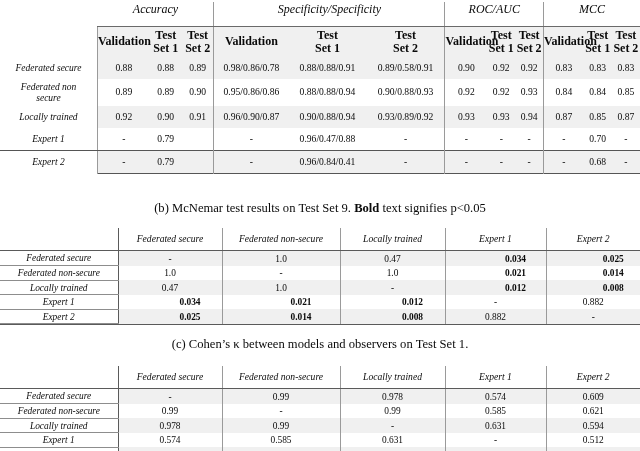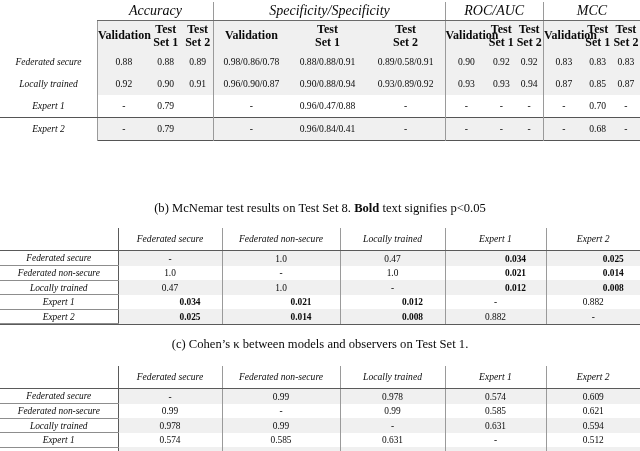--- a/index.html
+++ b/index.html
@@ -32,22 +32,22 @@
   td, th {
     padding: 0;
     font-weight: normal;
     vertical-align: middle;
     text-align: center;
     line-height: 1.08;
   }
 
   .grp-head {
     font-style: italic;
-    font-size: 14px;
-    padding-bottom: 2px;
+    font-size: 12px;
+    padding-bottom: 10px;
     padding-top: 1px;
   }
   .sub-head {
     font-weight: bold;
     font-size: 12px;
     padding: 2px 0 3px 0;
     line-height: 1.05;
   }
   .rowlabel {
     font-style: italic;
@@ -169,20 +169,35 @@
             <td class="cellv vline">0.98/0.86/0.78</td>
             <td class="cellv">0.88/0.88/0.91</td>
             <td class="cellv">0.89/0.58/0.91</td>
             <td class="cellv vline">0.90</td>
             <td class="cellv">0.92</td>
             <td class="cellv">0.92</td>
             <td class="cellv vline">0.83</td>
             <td class="cellv">0.83</td>
             <td class="cellv">0.83</td>
           </tr>
+          <tr class="datarow tall">
+            <td class="rowlabel labelcol" style="background: rgb(255, 255, 255);">Federated non<br>secure</td>
+            <td class="cellv vline">0.89</td>
+            <td class="cellv">0.89</td>
+            <td class="cellv">0.90</td>
+            <td class="cellv vline">0.95/0.86/0.86</td>
+            <td class="cellv">0.88/0.88/0.94</td>
+            <td class="cellv">0.90/0.88/0.93</td>
+            <td class="cellv vline">0.92</td>
+            <td class="cellv">0.92</td>
+            <td class="cellv">0.93</td>
+            <td class="cellv vline">0.84</td>
+            <td class="cellv">0.84</td>
+            <td class="cellv">0.85</td>
+          </tr>
           <tr class="datarow shade">
             <td class="rowlabel labelcol" style="background: rgb(255, 255, 255);">Locally trained</td>
             <td class="cellv vline">0.92</td>
             <td class="cellv">0.90</td>
             <td class="cellv">0.91</td>
             <td class="cellv vline">0.96/0.90/0.87</td>
             <td class="cellv">0.90/0.88/0.94</td>
             <td class="cellv">0.93/0.89/0.92</td>
             <td class="cellv vline">0.93</td>
             <td class="cellv">0.93</td>
@@ -234,21 +249,21 @@
             <td style="height: 0px; border-top: 1.1px solid rgb(85, 85, 85);"></td>
             <td style="height: 0px; border-top: 1.1px solid rgb(85, 85, 85);"></td>
             <td style="height: 0px; border-top: 1.1px solid rgb(85, 85, 85);"></td>
             <td style="height: 0px; border-top: 1.1px solid rgb(85, 85, 85);"></td>
           </tr>
         </tbody>
     </table>
   </div>
 
   <div class="caption" style="top:201px;">
-    <span>(b) McNemar test results on Test Set 8. </span><b>Bold</b><span> text signifies p&lt;0.05</span>
+    <span>(b) McNemar test results on Test Set 9. </span><b>Bold</b><span> text signifies p&lt;0.05</span>
   </div>
 
   <div class="matrix" id="table-b-wrap" style="top:228px;">
     <table id="table-b">
       <colgroup>
         <col style="width:118px">
         <col style="width:104px">
           <col style="width:118px">
           <col style="width:105px">
           <col style="width:101px">

